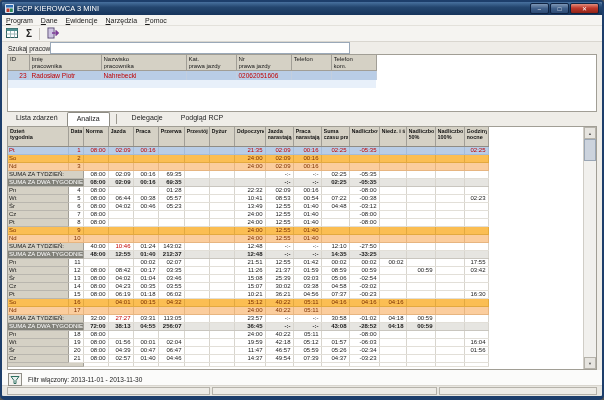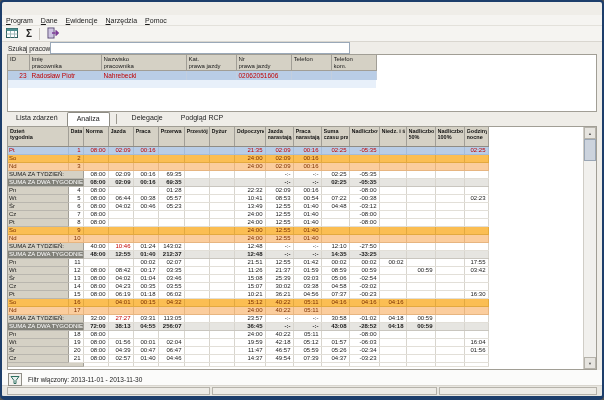--- a/index.html
+++ b/index.html
@@ -79,20 +79,36 @@
   .filtertext { position:absolute; left:26px; top:374px; font-size:6.5px; color:#222; }
   .filterbar-bg { position:absolute; left:0; top:368px; right:0; height:16px; background:#fbfbfa; border-bottom:1px solid #d9d6cf;}
   .statusbar { position:absolute; left:0; top:384px; right:0; height:10px; background:#e9e7e1; }
   .spanel { position:absolute; top:1px; height:8px; border:1px solid #b5b2aa; background:#edebe6; }
 </style>
 </head>
 <body>
 
 <div class="win">
 
+  <div class="titlebar">
+    <span class="appicon">
+      <svg width="9" height="9">
+          <rect x="0" y="0" width="9" height="9" rx="1" fill="#d9e6f5"></rect>
+          <rect x="1" y="1" width="7" height="2.5" fill="#2e6db4"></rect>
+          <rect x="1.5" y="4.5" width="3" height="3.5" fill="#c0392b"></rect>
+          <rect x="5" y="4.5" width="2.8" height="3.5" fill="#2e8b57"></rect>
+        </svg>
+    </span>
+    <span>ECP KIEROWCA 3 MINI</span>
+    <span class="winbtns">
+      <span class="wbtn min">–</span>
+      <span class="wbtn max">□</span>
+      <span class="wbtn close">✕</span>
+    </span>
+  </div>
 
   <div class="menubar">
       <span class="mi"><u>P</u>rogram</span>
       <span class="mi"><u>D</u>ane</span>
       <span class="mi"><u>E</u>widencje</span>
       <span class="mi"><u>N</u>arzędzia</span>
       <span class="mi"><u>P</u>omoc</span>
     </div>
 
   <div class="toolbar">

